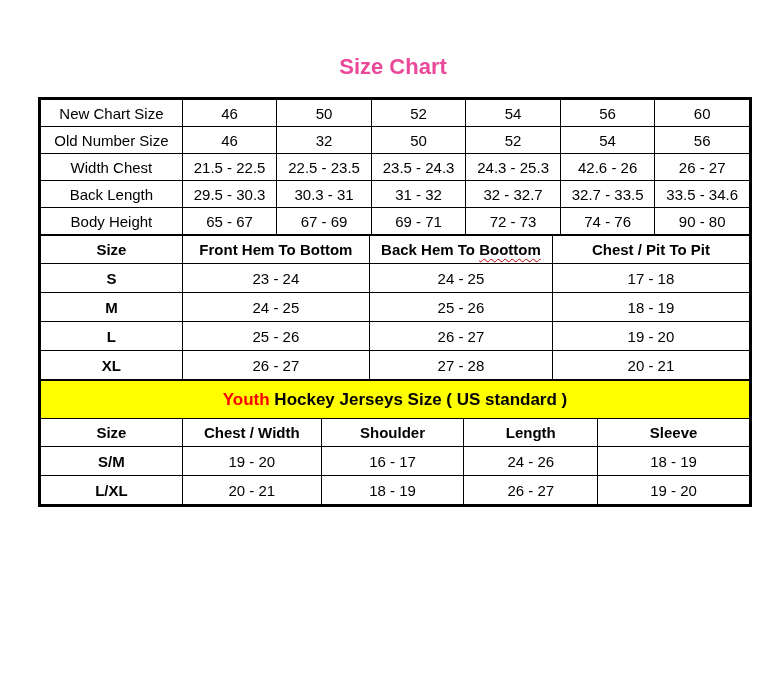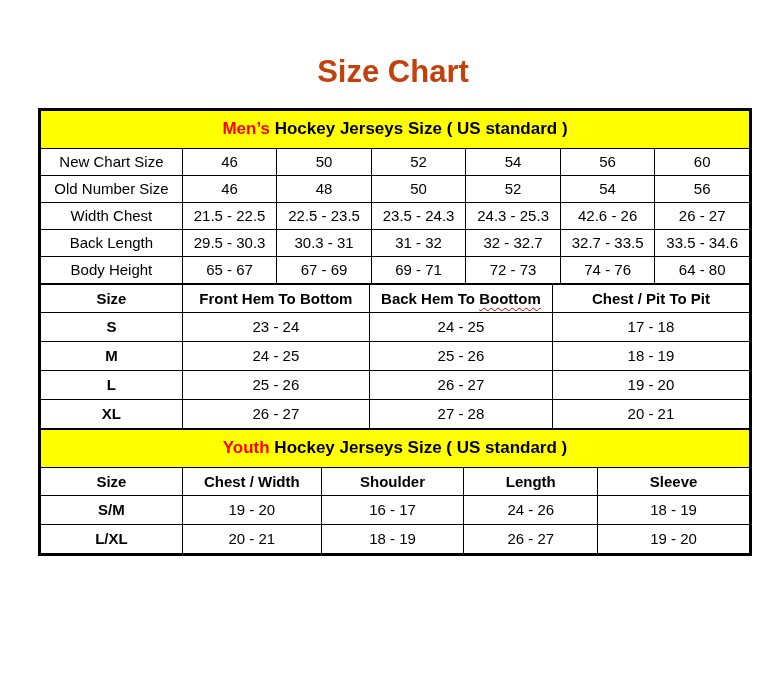--- a/index.html
+++ b/index.html
@@ -7,24 +7,24 @@
     width: 776px; height: 692px;
     background: #ffffff;
     font-family: "Liberation Sans", "DejaVu Sans", sans-serif;
     color: #000000;
     overflow: hidden;
   }
   .title {
     margin: 54px 0 18px 38px;
     width: 710px;
     text-align: center;
-    font-size: 31px;
+    font-size: 22px;
     line-height: 1.15;
     font-weight: bold;
-    color: #c2410c;
+    color: #ec4899;
   }
   .chart {
     margin-left: 38px;
     width: 710px;
     border: 2px solid #000000;
   }
   table.tbl {
     width: 100%;
     border-collapse: collapse;
     table-layout: fixed;
@@ -74,36 +74,33 @@
     <colgroup>
         <col class="c-lab">
         <col class="c-m">
         <col class="c-m">
         <col class="c-m">
         <col class="c-m">
         <col class="c-m">
         <col class="c-m">
       </colgroup>
     <tbody>
-      <tr class="band">
-        <td colspan="7"><span class="hl">Men’s</span><span> Hockey Jerseys Size ( US standard )</span></td>
-      </tr>
       <tr class="data">
         <td class="rowlabel">New Chart Size</td>
         <td>46</td>
         <td>50</td>
         <td>52</td>
         <td>54</td>
         <td>56</td>
         <td>60</td>
       </tr>
       <tr class="data">
         <td class="rowlabel">Old Number Size</td>
         <td>46</td>
-        <td>48</td>
+        <td>32</td>
         <td>50</td>
         <td>52</td>
         <td>54</td>
         <td>56</td>
       </tr>
       <tr class="data">
         <td class="rowlabel">Width Chest</td>
         <td>21.5 - 22.5</td>
         <td>22.5 - 23.5</td>
         <td>23.5 - 24.3</td>
@@ -120,21 +117,21 @@
         <td>32.7 - 33.5</td>
         <td>33.5 - 34.6</td>
       </tr>
       <tr class="data">
         <td class="rowlabel">Body Height</td>
         <td>65 - 67</td>
         <td>67 - 69</td>
         <td>69 - 71</td>
         <td>72 - 73</td>
         <td>74 - 76</td>
-        <td>64 - 80</td>
+        <td>90 - 80</td>
       </tr>
     </tbody>
   </table>
 
   <table class="tbl w">
     <colgroup>
         <col class="c-lab">
         <col class="c-w1">
         <col class="c-w2">
         <col class="c-w3">

